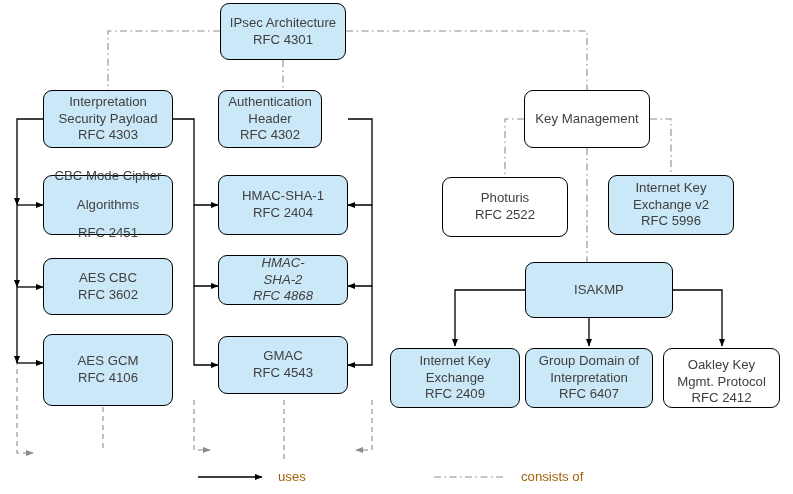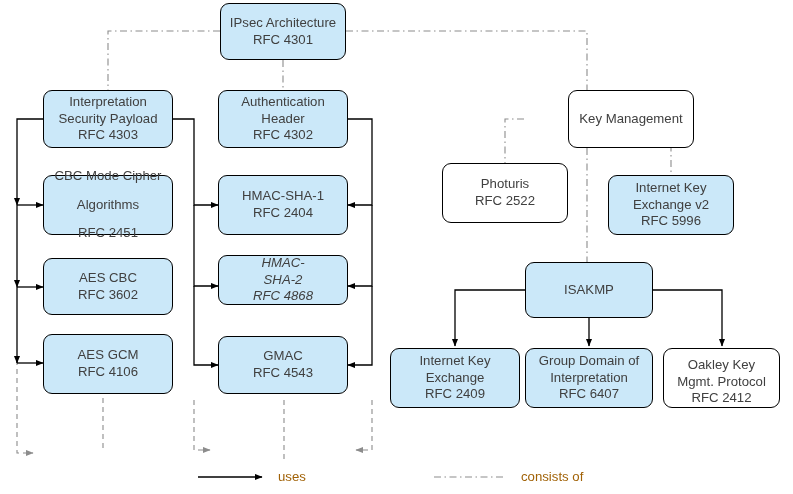--- a/index.html
+++ b/index.html
@@ -137,55 +137,55 @@
       </div>
       <div class="node" style="left: 43px; top: 175px; width: 130px; height: 60px; background: rgb(203, 232, 249); border-color: rgb(0, 0, 0); gap: 12px;">
         <span class="ln">CBC Mode Cipher</span>
         <span class="ln">Algorithms</span>
         <span class="ln">RFC 2451</span>
       </div>
       <div class="node" style="left: 43px; top: 258px; width: 130px; height: 57px; background: rgb(203, 232, 249); border-color: rgb(0, 0, 0);">
         <span class="ln">AES CBC</span>
         <span class="ln">RFC 3602</span>
       </div>
-      <div class="node" style="left: 43px; top: 334px; width: 130px; height: 60px; background: rgb(203, 232, 249); border-color: rgb(0, 0, 0);">
+      <div class="node" style="left: 43px; top: 334px; width: 130px; height: 72px; background: rgb(203, 232, 249); border-color: rgb(0, 0, 0);">
         <span class="ln">AES GCM</span>
         <span class="ln">RFC 4106</span>
       </div>
-      <div class="node" style="left: 218px; top: 90px; width: 130px; height: 58px; background: rgb(203, 232, 249); border-color: rgb(0, 0, 0);">
+      <div class="node" style="left: 218px; top: 90px; width: 104px; height: 58px; background: rgb(203, 232, 249); border-color: rgb(0, 0, 0);">
         <span class="ln">Authentication</span>
         <span class="ln">Header</span>
         <span class="ln">RFC 4302</span>
       </div>
       <div class="node" style="left: 218px; top: 175px; width: 130px; height: 60px; background: rgb(203, 232, 249); border-color: rgb(0, 0, 0);">
         <span class="ln">HMAC-SHA-1</span>
         <span class="ln">RFC 2404</span>
       </div>
       <div class="node" style="left: 218px; top: 255px; width: 130px; height: 50px; background: rgb(203, 232, 249); border-color: rgb(0, 0, 0); font-style: italic;">
         <span class="ln">HMAC-</span>
         <span class="ln">SHA-2</span>
         <span class="ln">RFC 4868</span>
       </div>
       <div class="node" style="left: 218px; top: 336px; width: 130px; height: 58px; background: rgb(203, 232, 249); border-color: rgb(0, 0, 0);">
         <span class="ln">GMAC</span>
         <span class="ln">RFC 4543</span>
       </div>
-      <div class="node" style="left: 524px; top: 90px; width: 126px; height: 58px; background: rgb(255, 255, 255); border-color: rgb(0, 0, 0); margin-left: 44px;">
+      <div class="node" style="left: 524px; top: 90px; width: 126px; height: 58px; background: rgb(255, 255, 255); border-color: rgb(0, 0, 0);">
         <span class="ln">Key Management</span>
       </div>
-      <div class="node" style="left: 442px; top: 163px; width: 126px; height: 60px; background: rgb(255, 255, 255); border-color: rgb(0, 0, 0); justify-content: center;">
+      <div class="node" style="left: 442px; top: 177px; width: 126px; height: 60px; background: rgb(255, 255, 255); border-color: rgb(0, 0, 0); justify-content: center;">
         <span class="ln">Photuris</span>
         <span class="ln">RFC 2522</span>
       </div>
       <div class="node" style="left: 608px; top: 175px; width: 126px; height: 60px; background: rgb(203, 232, 249); border-color: rgb(0, 0, 0);">
         <span class="ln">Internet Key</span>
         <span class="ln">Exchange v2</span>
         <span class="ln">RFC 5996</span>
       </div>
-      <div class="node" style="left: 525px; top: 262px; width: 128px; height: 56px; background: rgb(203, 232, 249); border-color: rgb(0, 0, 0);">
+      <div class="node" style="left: 525px; top: 262px; width: 148px; height: 56px; background: rgb(203, 232, 249); border-color: rgb(0, 0, 0);">
         <span class="ln">ISAKMP</span>
       </div>
       <div class="node" style="left: 390px; top: 348px; width: 130px; height: 60px; background: rgb(203, 232, 249); border-color: rgb(0, 0, 0);">
         <span class="ln">Internet Key</span>
         <span class="ln">Exchange</span>
         <span class="ln">RFC 2409</span>
       </div>
       <div class="node" style="left: 525px; top: 348px; width: 128px; height: 60px; background: rgb(203, 232, 249); border-color: rgb(0, 0, 0);">
         <span class="ln">Group Domain of</span>
         <span class="ln">Interpretation</span>

